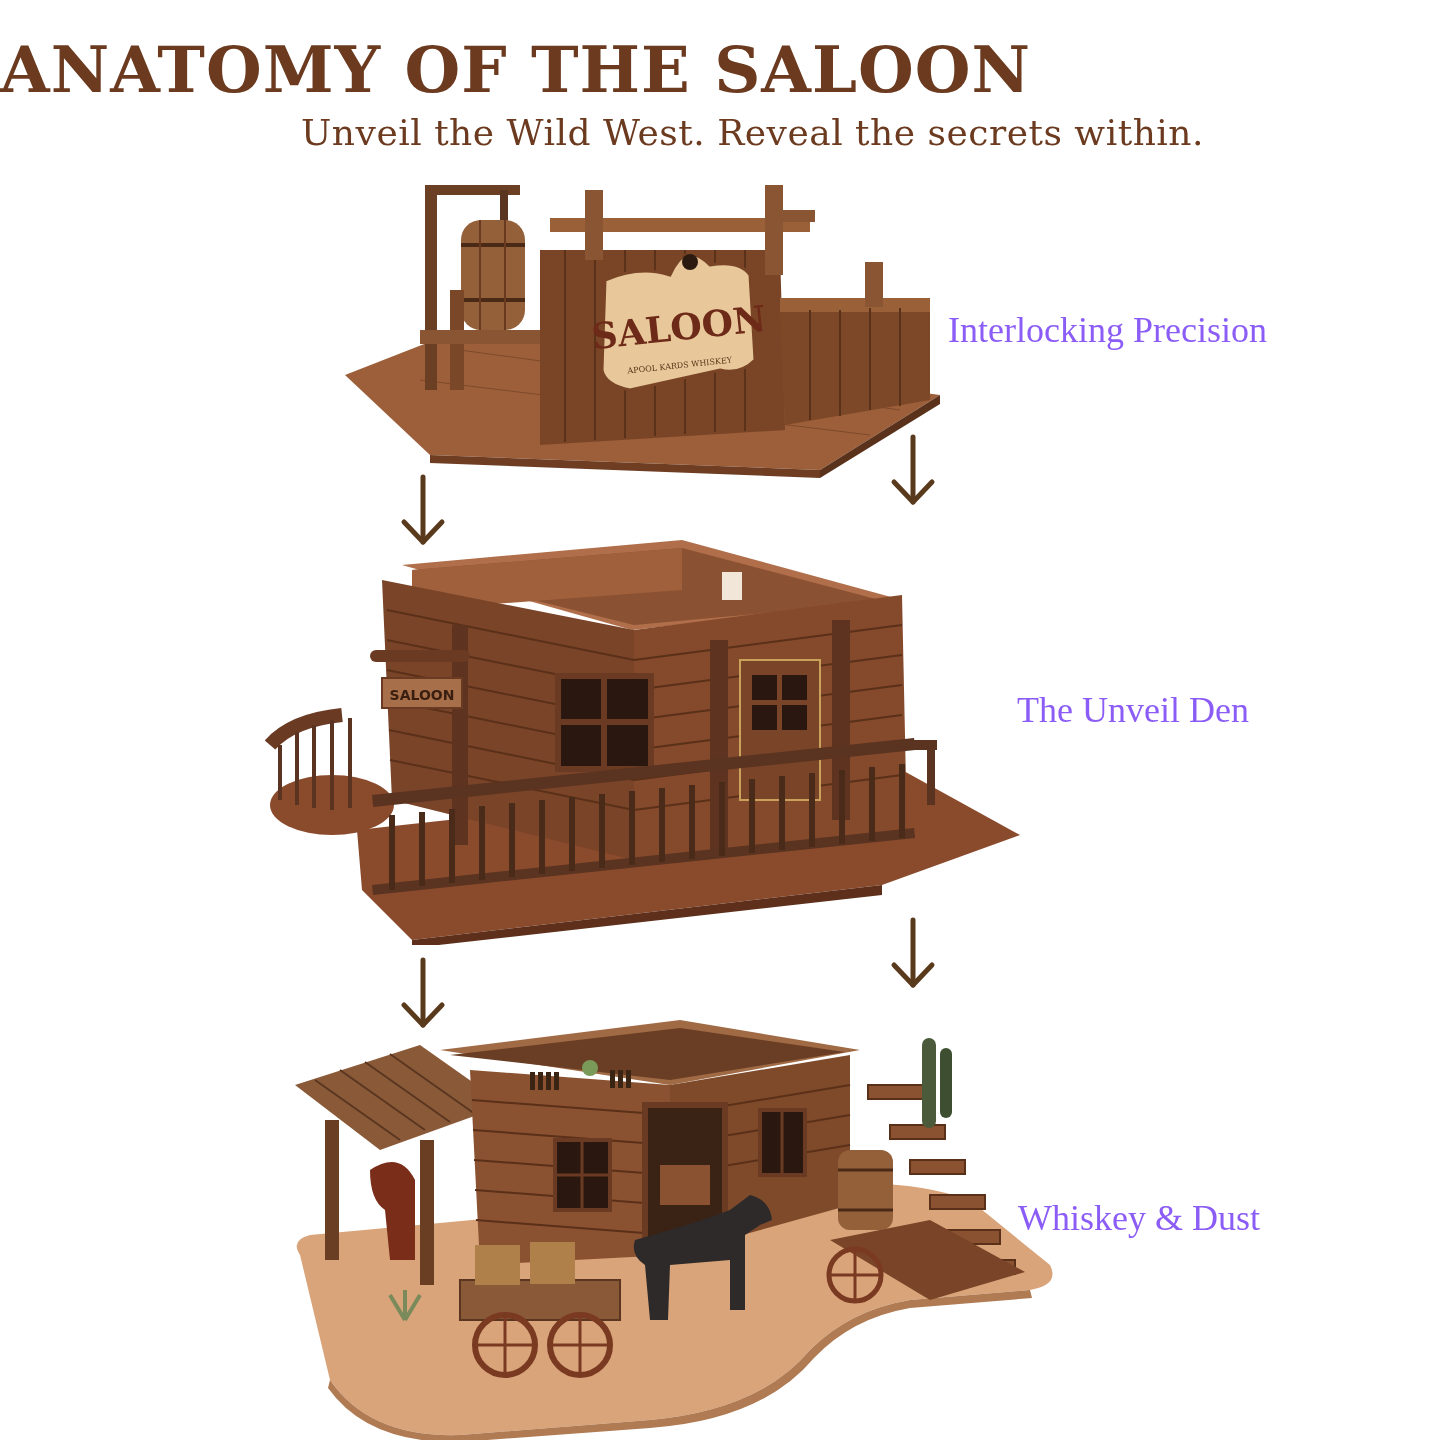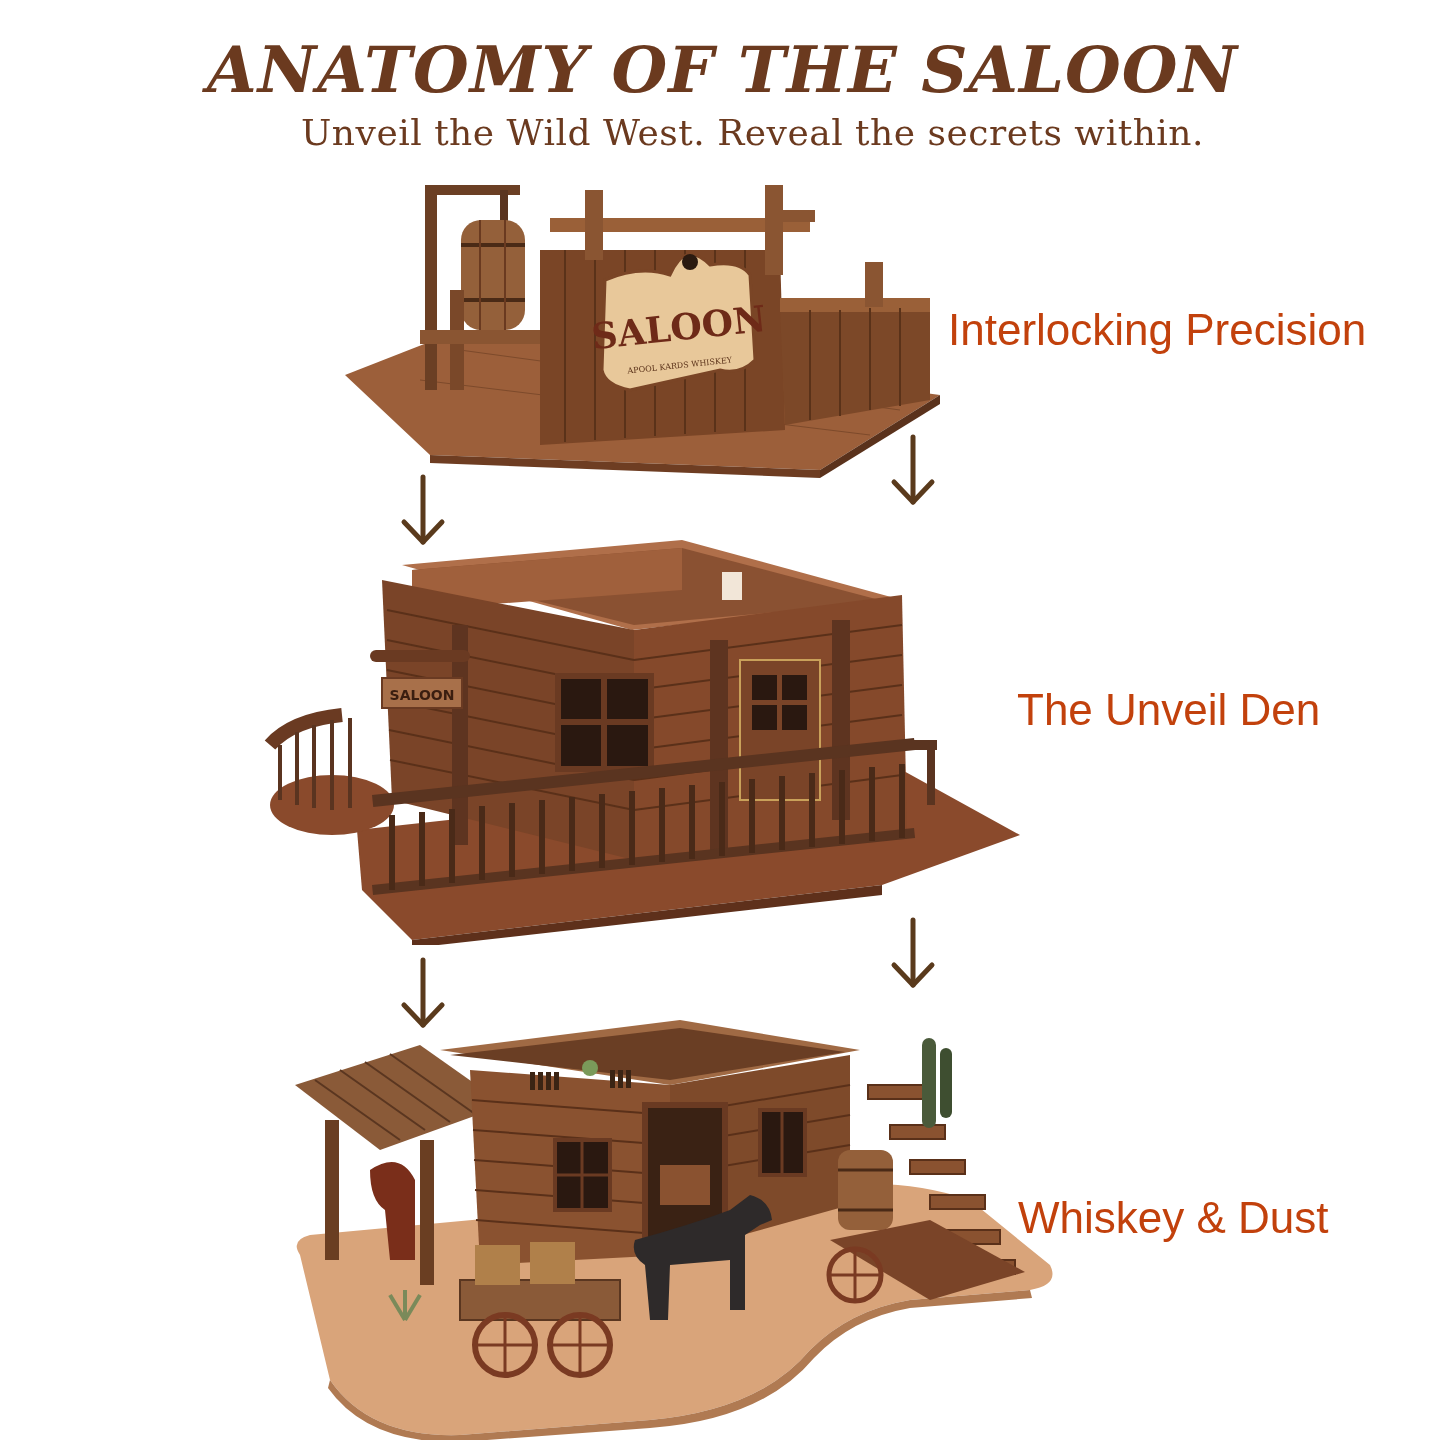--- a/index.html
+++ b/index.html
@@ -1,25 +1,25 @@
 <!DOCTYPE html>
 <html><head>
 <meta charset="utf-8">
 <style>
   html, body { margin:0; padding:0; background:#ffffff; }
   body { width:1445px; height:1445px; position:relative; overflow:hidden;
          font-family:"DejaVu Sans", sans-serif; }
-  .title { position:absolute; left:0; width:1445px; top:30px; text-align:center;
+  .title { position:absolute; left:0; width:1445px; top:30px; 
            font-family:"DejaVu Serif", serif; font-weight:bold; font-size:64px;
-           letter-spacing:1px; color:#6b3a1f; line-height:80px;font-style:italic; }
+           letter-spacing:1px; color:#6b3a1f; line-height:80px; }
   .subtitle { position:absolute; left:0; width:1505px; top:108px; text-align:center;
            font-family:"DejaVu Serif", serif; font-size:36px; color:#6b3a1f;
            line-height:50px; letter-spacing:0.5px; }
-  .label { position:absolute; font-family:Liberation Sans, sans-serif;
-           font-size:44px; color:#c2410c; white-space:nowrap; line-height:44px; }
+  .label { position:absolute; font-family:Liberation Serif, serif;
+           font-size:36px; color:#8b5cf6; white-space:nowrap; line-height:44px; }
   .arrow { position:absolute; width:50px; height:70px; }
   .stage { position:absolute; }
   svg { display:block; }
 </style>
 </head>
 <body>
 
 <div class="title">ANATOMY OF THE SALOON</div>
 <div class="subtitle">Unveil the Wild West. Reveal the secrets within.</div>
 

